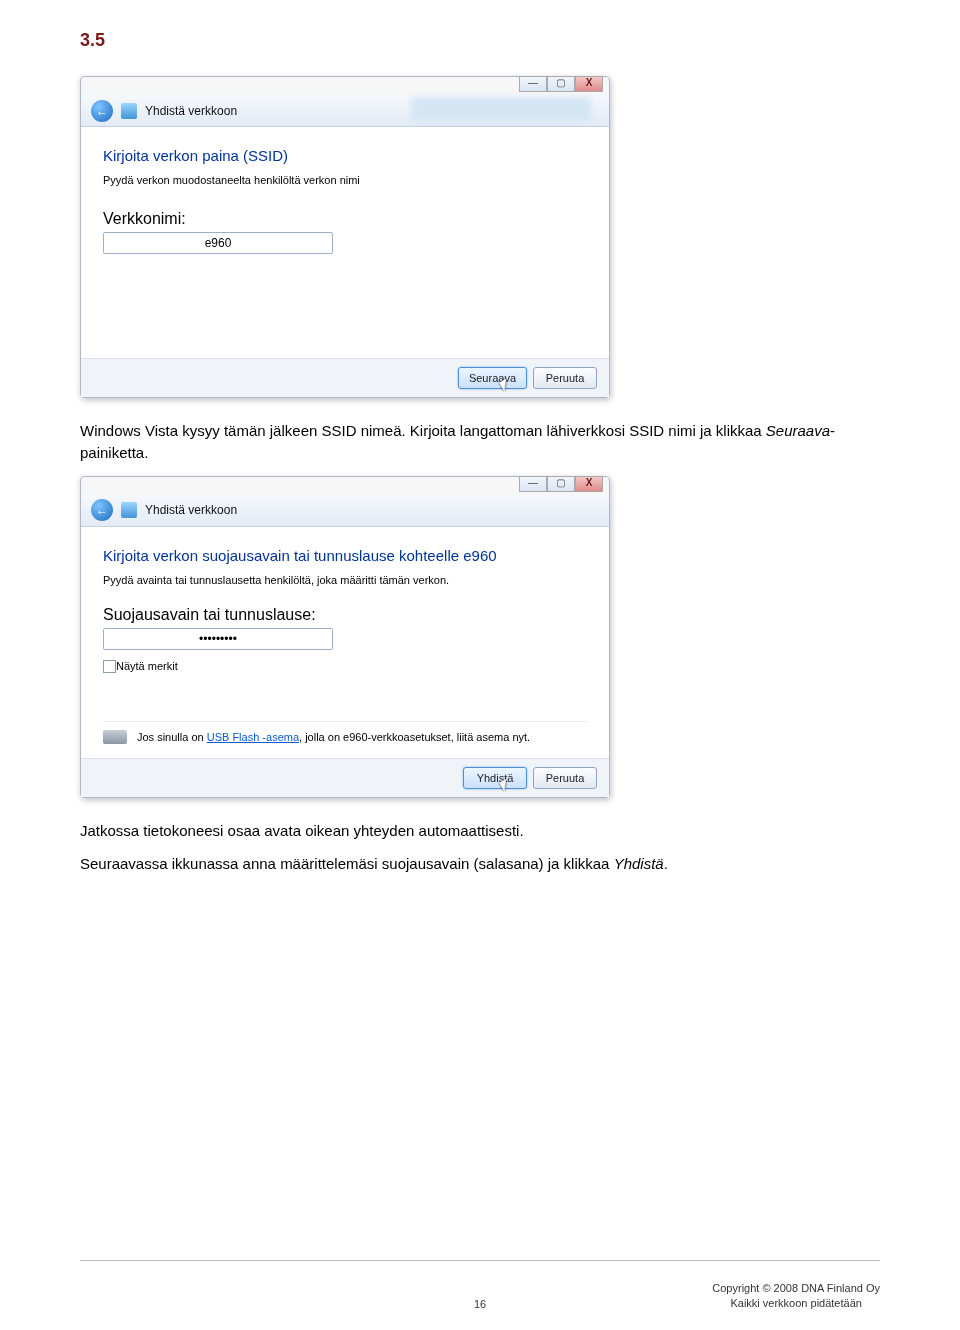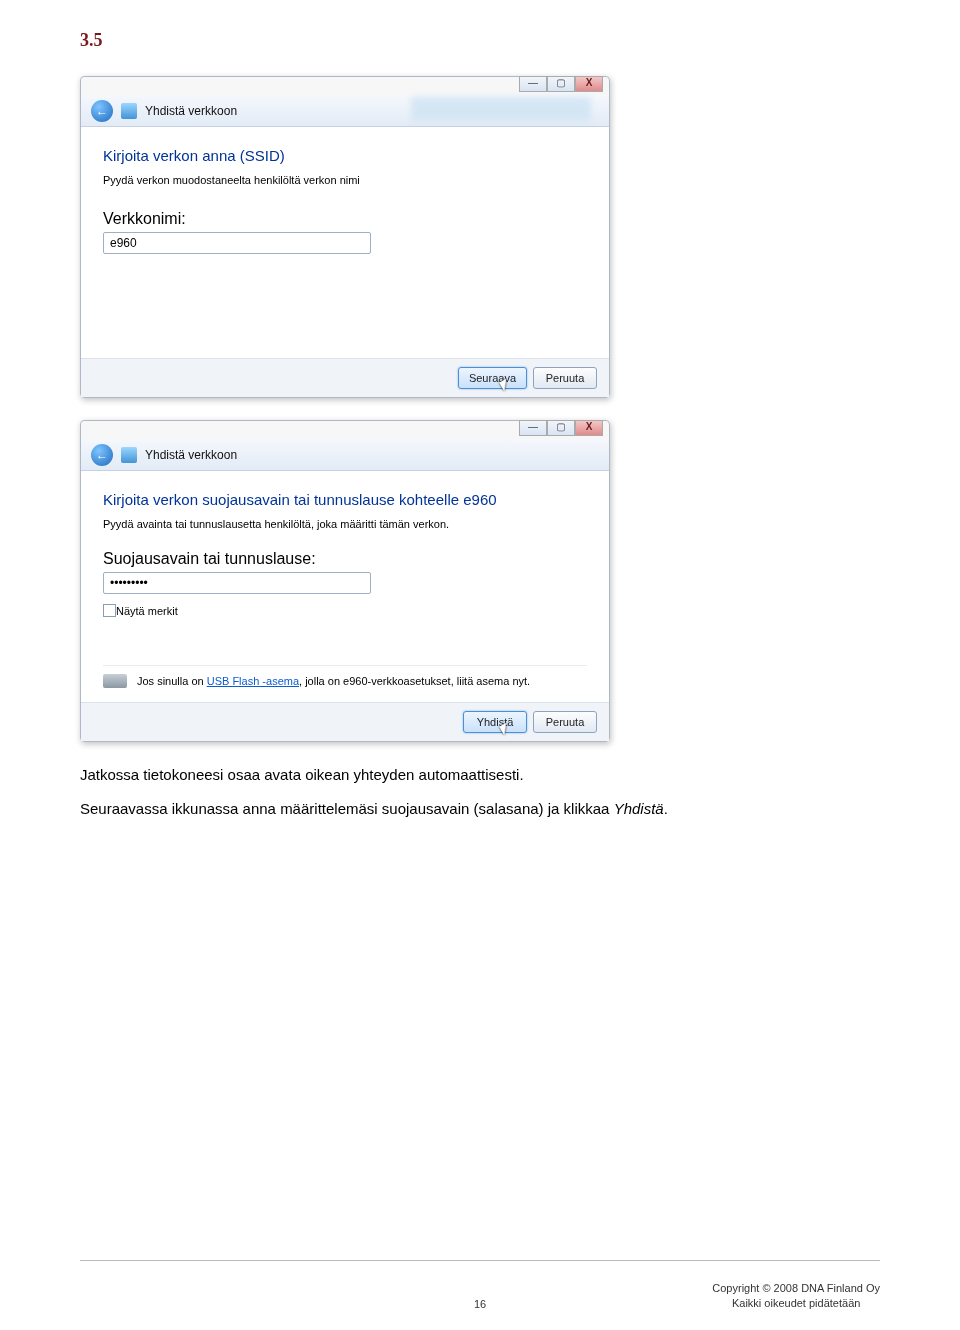--- a/index.html
+++ b/index.html
@@ -16,21 +16,21 @@
     }
     .section-header {
       color: #7b1a1a;
       font-size: 18px;
       font-weight: bold;
       margin-bottom: 25px;
       display: flex;
       align-items: flex-start;
       gap: 20px;
     }
-    .section-number { flex-shrink: 0; font-family: Liberation Serif, serif; }
+    .section-number { flex-shrink: 0; }
     .section-title { }
     .para {
       font-size: 15px;
       line-height: 1.45;
       margin-bottom: 12px;
     }
     .para em { font-style: italic; }
     .dialog {
       width: 530px;
       background: linear-gradient(#f7f7f7, #eef1f4);
@@ -108,27 +108,28 @@
     .dsub {
       font-size: 11px;
       margin-bottom: 14px;
     }
     .label {
       font-size: 16px;
       margin-bottom: 4px;
       display: block;
     }
     .tinput {
-      width: 268px;
+      width: 230px;
       height: 22px;
       border: 1px solid #9db0c6;
       border-radius: 2px;
       padding: 0 6px;
       font-size: 12px;
       background: #fff;
+      text-align: center;
     }
     .chkrow { display: flex; align-items: center; margin-top: 10px; font-size: 11px;}
     .chk { width: 13px; height: 13px; border: 1px solid #8a9db5; background: #fff; }
     .dfooter {
       background: #f0f3f7;
       border-top: 1px solid #dbe2ec;
       padding: 8px 12px;
       display: flex;
       justify-content: flex-end;
       gap: 6px;
@@ -210,34 +211,37 @@
       <div class="ctl">▢</div>
       <div class="ctl close">X</div>
     </div>
     <div class="blurred-bg"></div>
     <div class="nav-strip">
       <div class="back-arrow">←</div>
       <div class="wiz-icon"></div>
       <span class="wiz-title">Yhdistä verkkoon</span>
     </div>
     <div class="dbody">
-      <div class="dhead">Kirjoita verkon anna (SSID)</div>
+      <div class="dhead">Kirjoita verkon paina (SSID)</div>
       <div class="dsub">Pyydä verkon muodostaneelta henkilöltä verkon nimi</div>
       <div style="height:10px"></div>
       <span class="label">Verkkonimi:</span>
       <input class="tinput" value="e960" style="">
       <div style="height:90px"></div>
     </div>
     <div class="dfooter" style="position:relative;">
       <div class="btn primary">Seuraava</div>
       <div class="btn">Peruuta</div>
       <div class="cursor" style="right:98px; bottom:4px;"></div>
     </div>
   </div>
 
+  <p class="para">
+    <span>Windows Vista kysyy tämän jälkeen SSID nimeä. Kirjoita langattoman lähiverkkosi SSID nimi ja klikkaa </span><em>Seuraava</em><span>-painiketta.</span>
+  </p>
 
   <div class="dialog">
     <div class="titlebar-controls">
       <div class="ctl">—</div>
       <div class="ctl">▢</div>
       <div class="ctl close">X</div>
     </div>
     <div class="nav-strip">
       <div class="back-arrow">←</div>
       <div class="wiz-icon"></div>
@@ -272,15 +276,15 @@
     <span>Seuraavassa ikkunassa anna määrittelemäsi suojausavain (salasana) ja klikkaa </span><em>Yhdistä</em><span>.</span>
   </p>
 
 </div>
 
 <div class="page-footer">
   <span class="pageno">16</span>
   <span></span>
   <div class="right">
     <div>Copyright © 2008 DNA Finland Oy</div>
-    <div>Kaikki oikeudet pidätetään</div>
+    <div>Kaikki verkkoon pidätetään</div>
   </div>
 </div>
 
 </body></html>

